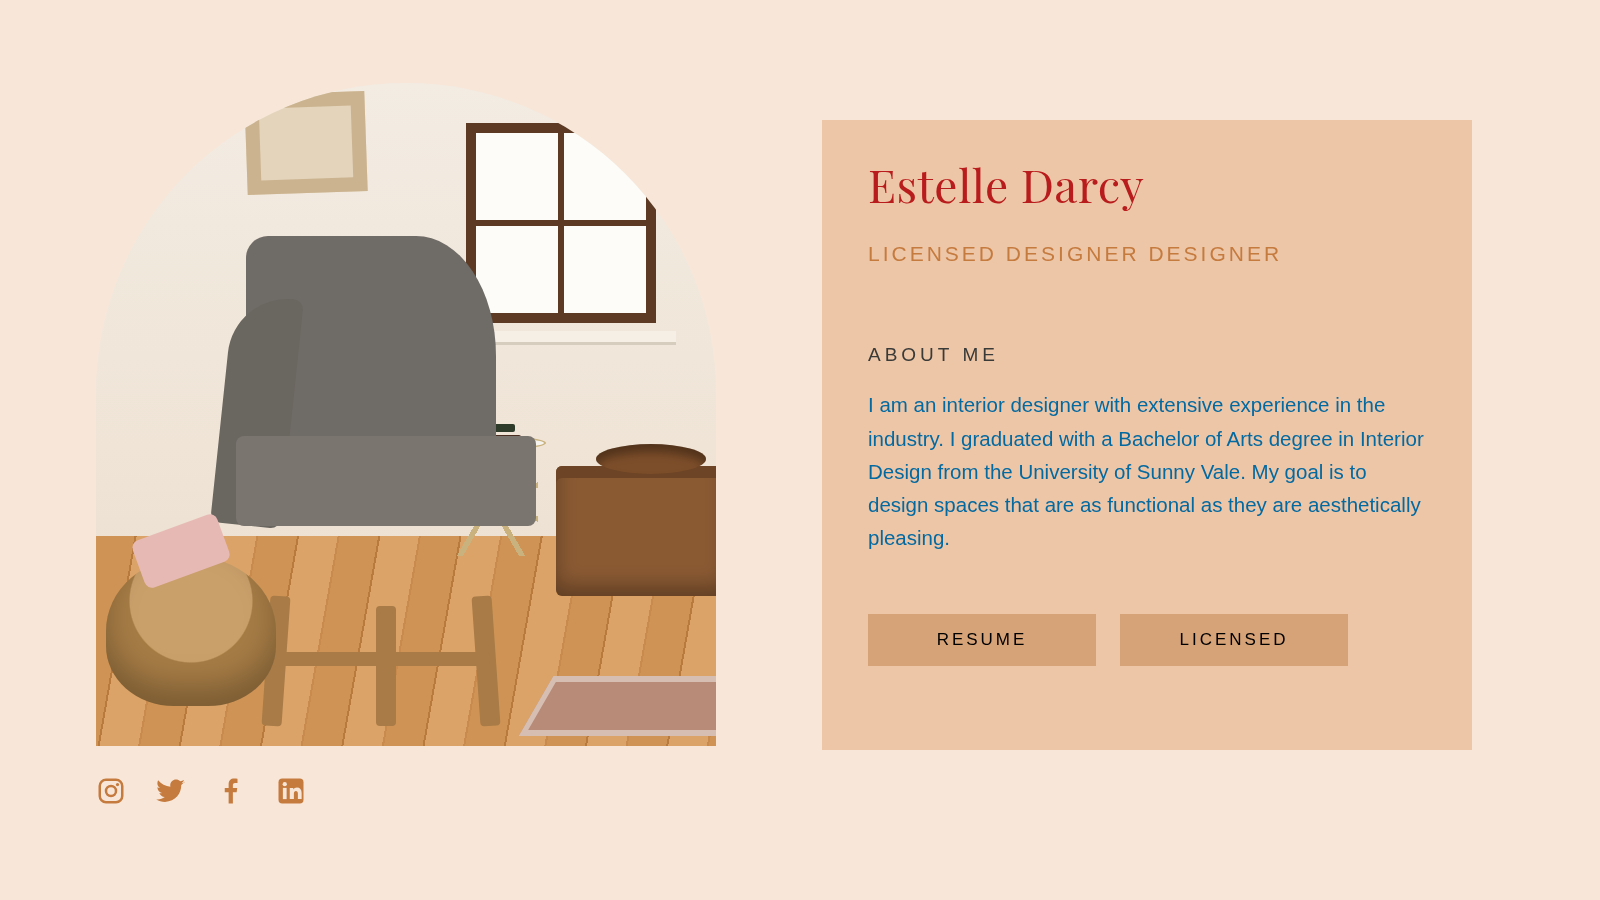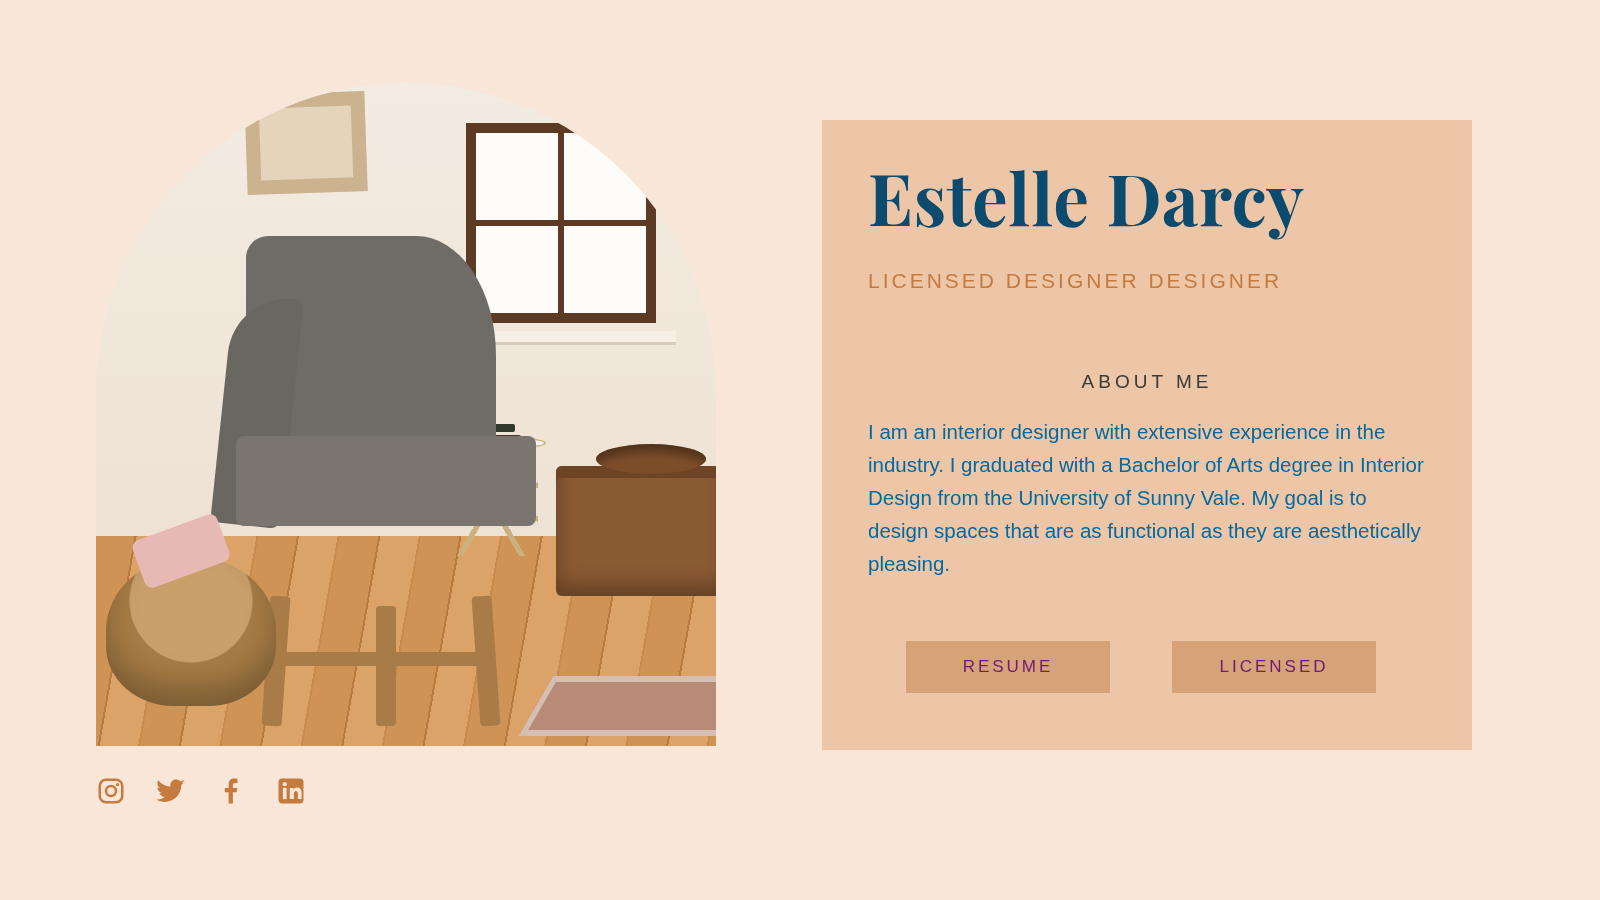--- a/index.html
+++ b/index.html
@@ -72,59 +72,57 @@
     position: absolute;
     left: 822px;
     top: 120px;
     width: 650px;
     height: 630px;
     background: #edc6a7;
     padding: 40px 46px 46px 46px;
   }
   .name {
     font-family: "Didot","Bodoni MT","Playfair Display","Times New Roman",serif;
-    font-size: 71px;
+    font-size: 46px;
     line-height: 1.05;
-    color: #0c4a6e;
-    font-weight: 700;
+    color: #b91c1c;
+    font-weight: 400;
     letter-spacing: 0.5px;
     margin-bottom: 34px;
   }
   .role {
     color: #c57a3e;
     letter-spacing: 3px;
     font-size: 21px;
     font-weight: 500;
     margin-bottom: 78px;
   }
   .about-h {
     color: #3a3a38;
     letter-spacing: 4px;
     font-size: 19px;
     margin-bottom: 22px;
-    text-align: center;
   }
   .about-p {
     color: #0369a1;
     font-size: 20.5px;
     line-height: 1.62;
     margin-bottom: 60px;
   }
   .btn-row { display:flex; gap:24px; }
   .btn {
-    width: 204px;
+    width: 228px;
     height: 52px;
     background: #d6a277;
-    color: #701a75;
+    color: #000000;
     border: none;
     font-size: 17px;
     letter-spacing: 3px;
     font-family: inherit;
     cursor: pointer;
-    margin-left: 38px;
   }
 
   
   .socials {
     position: absolute;
     left: 96px;
     top: 776px;
     display: flex;
     gap: 30px;
     align-items: center;

